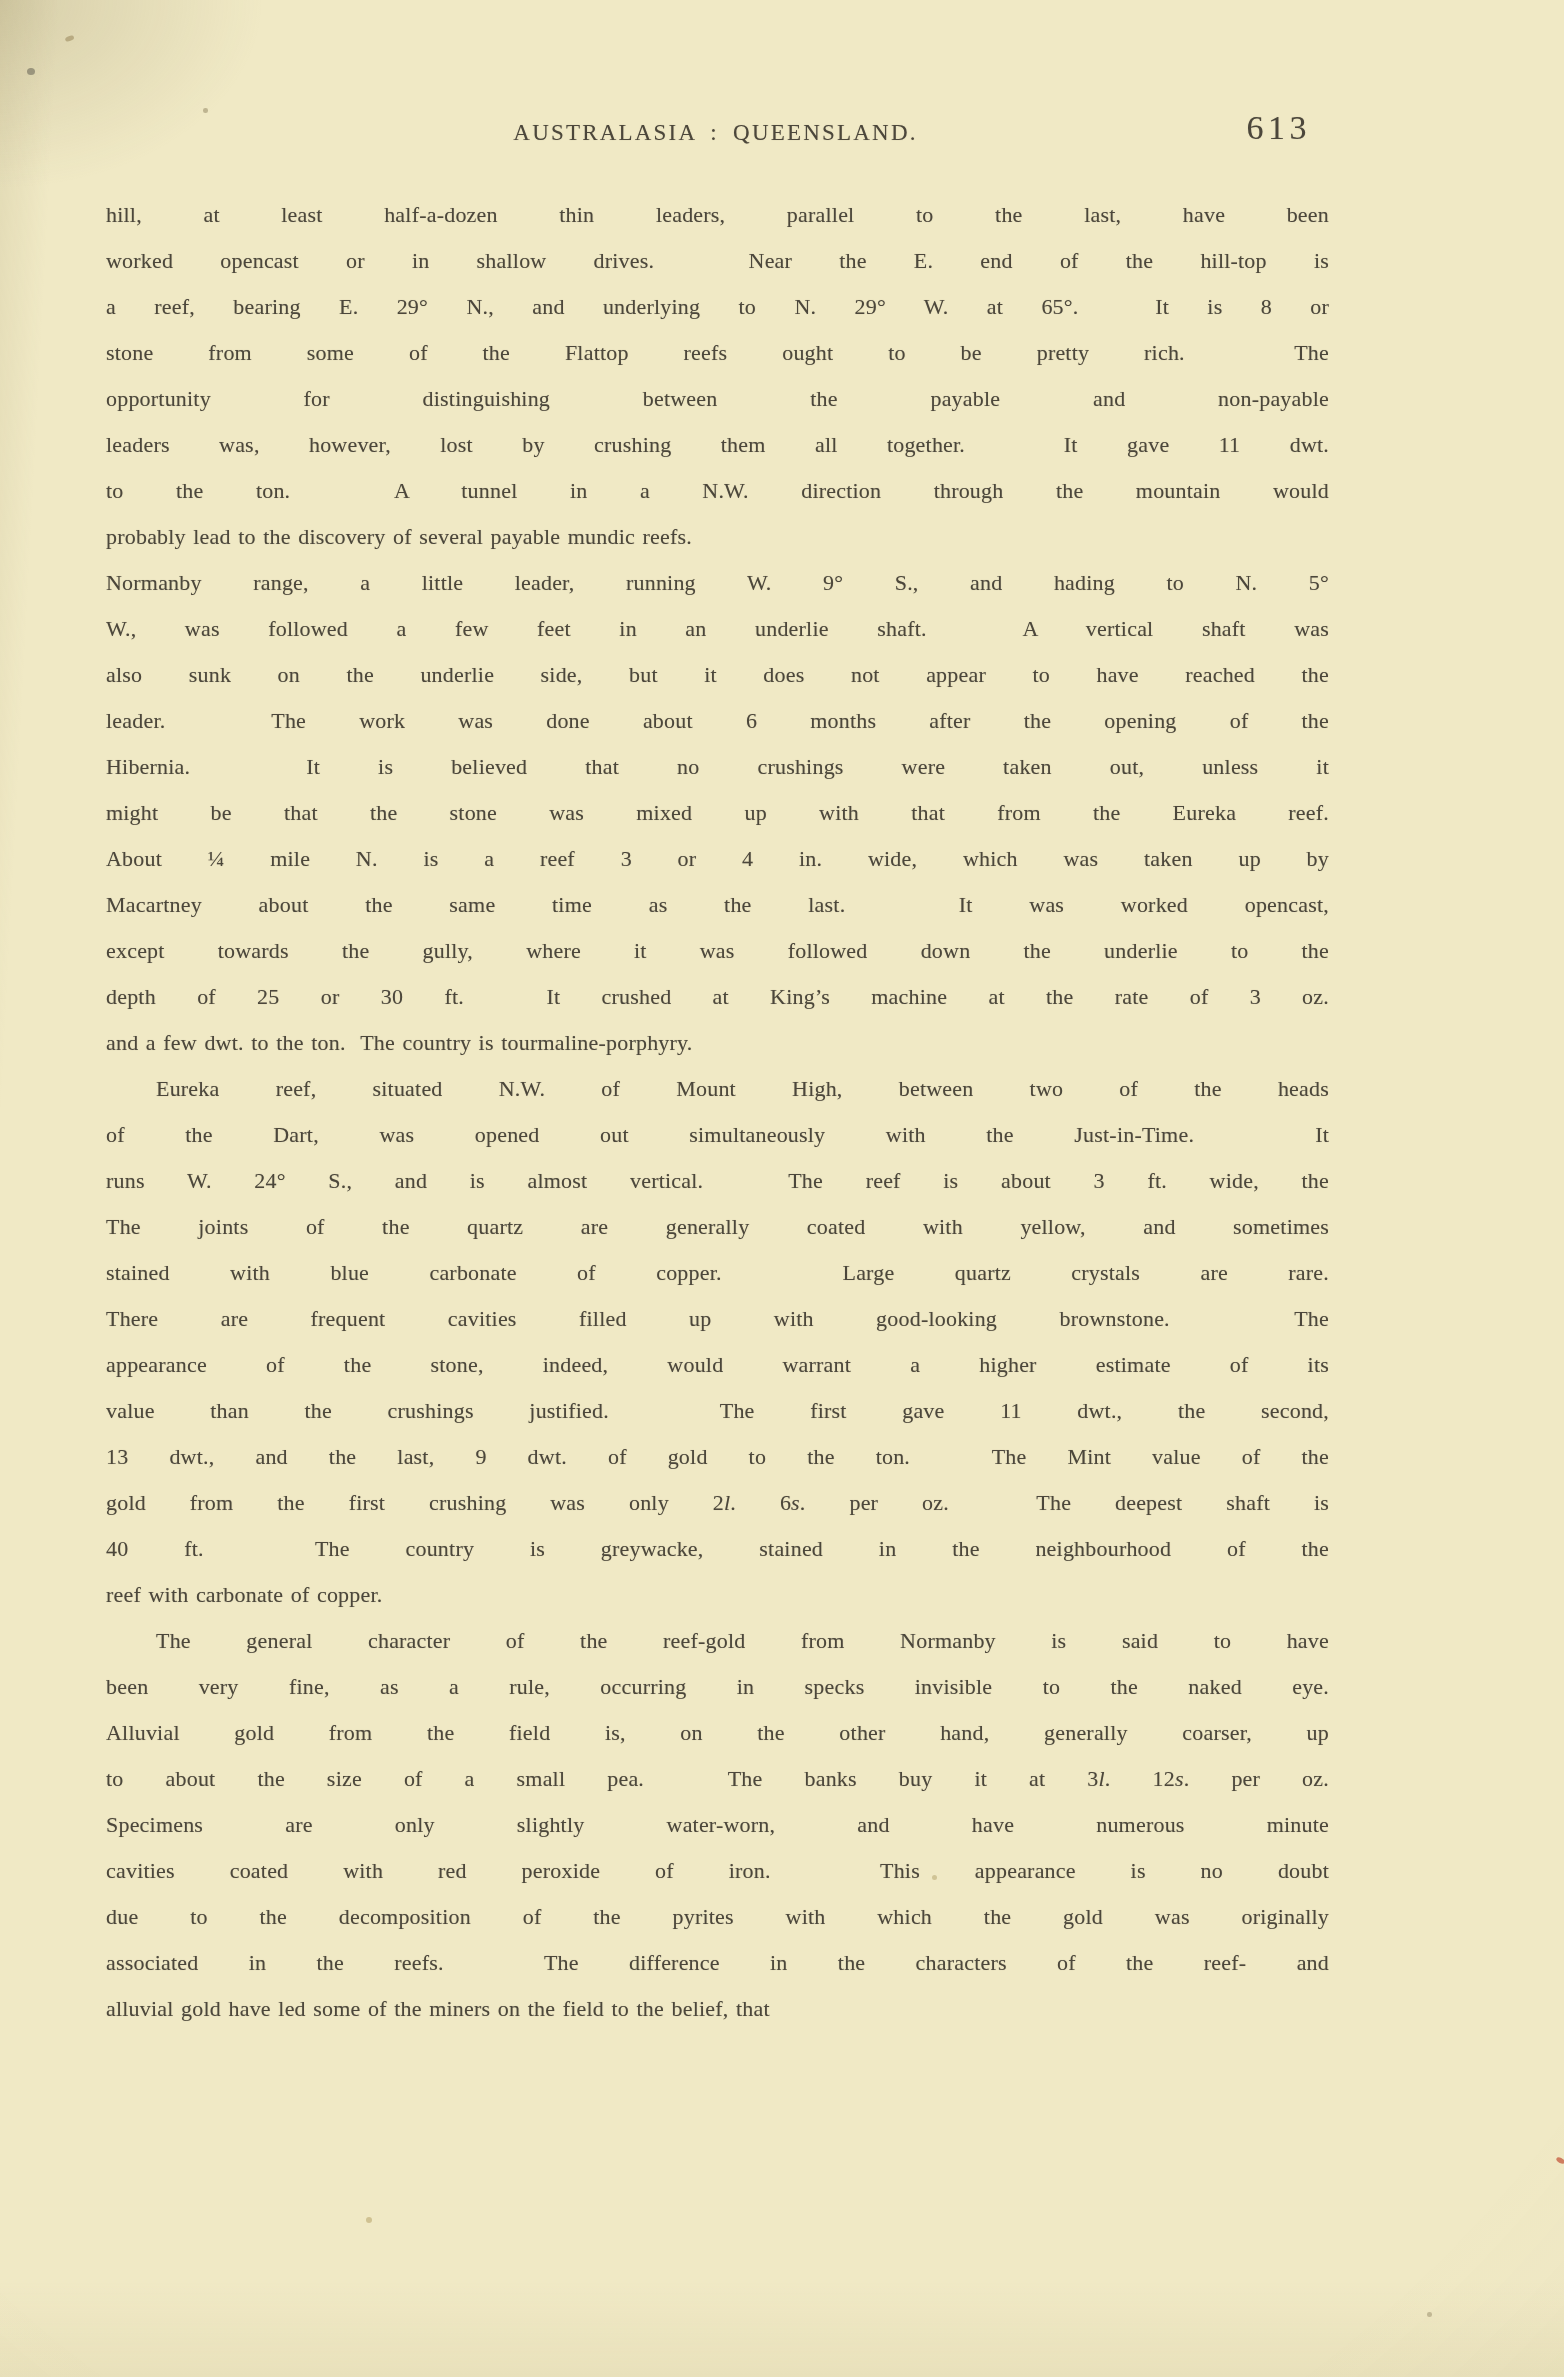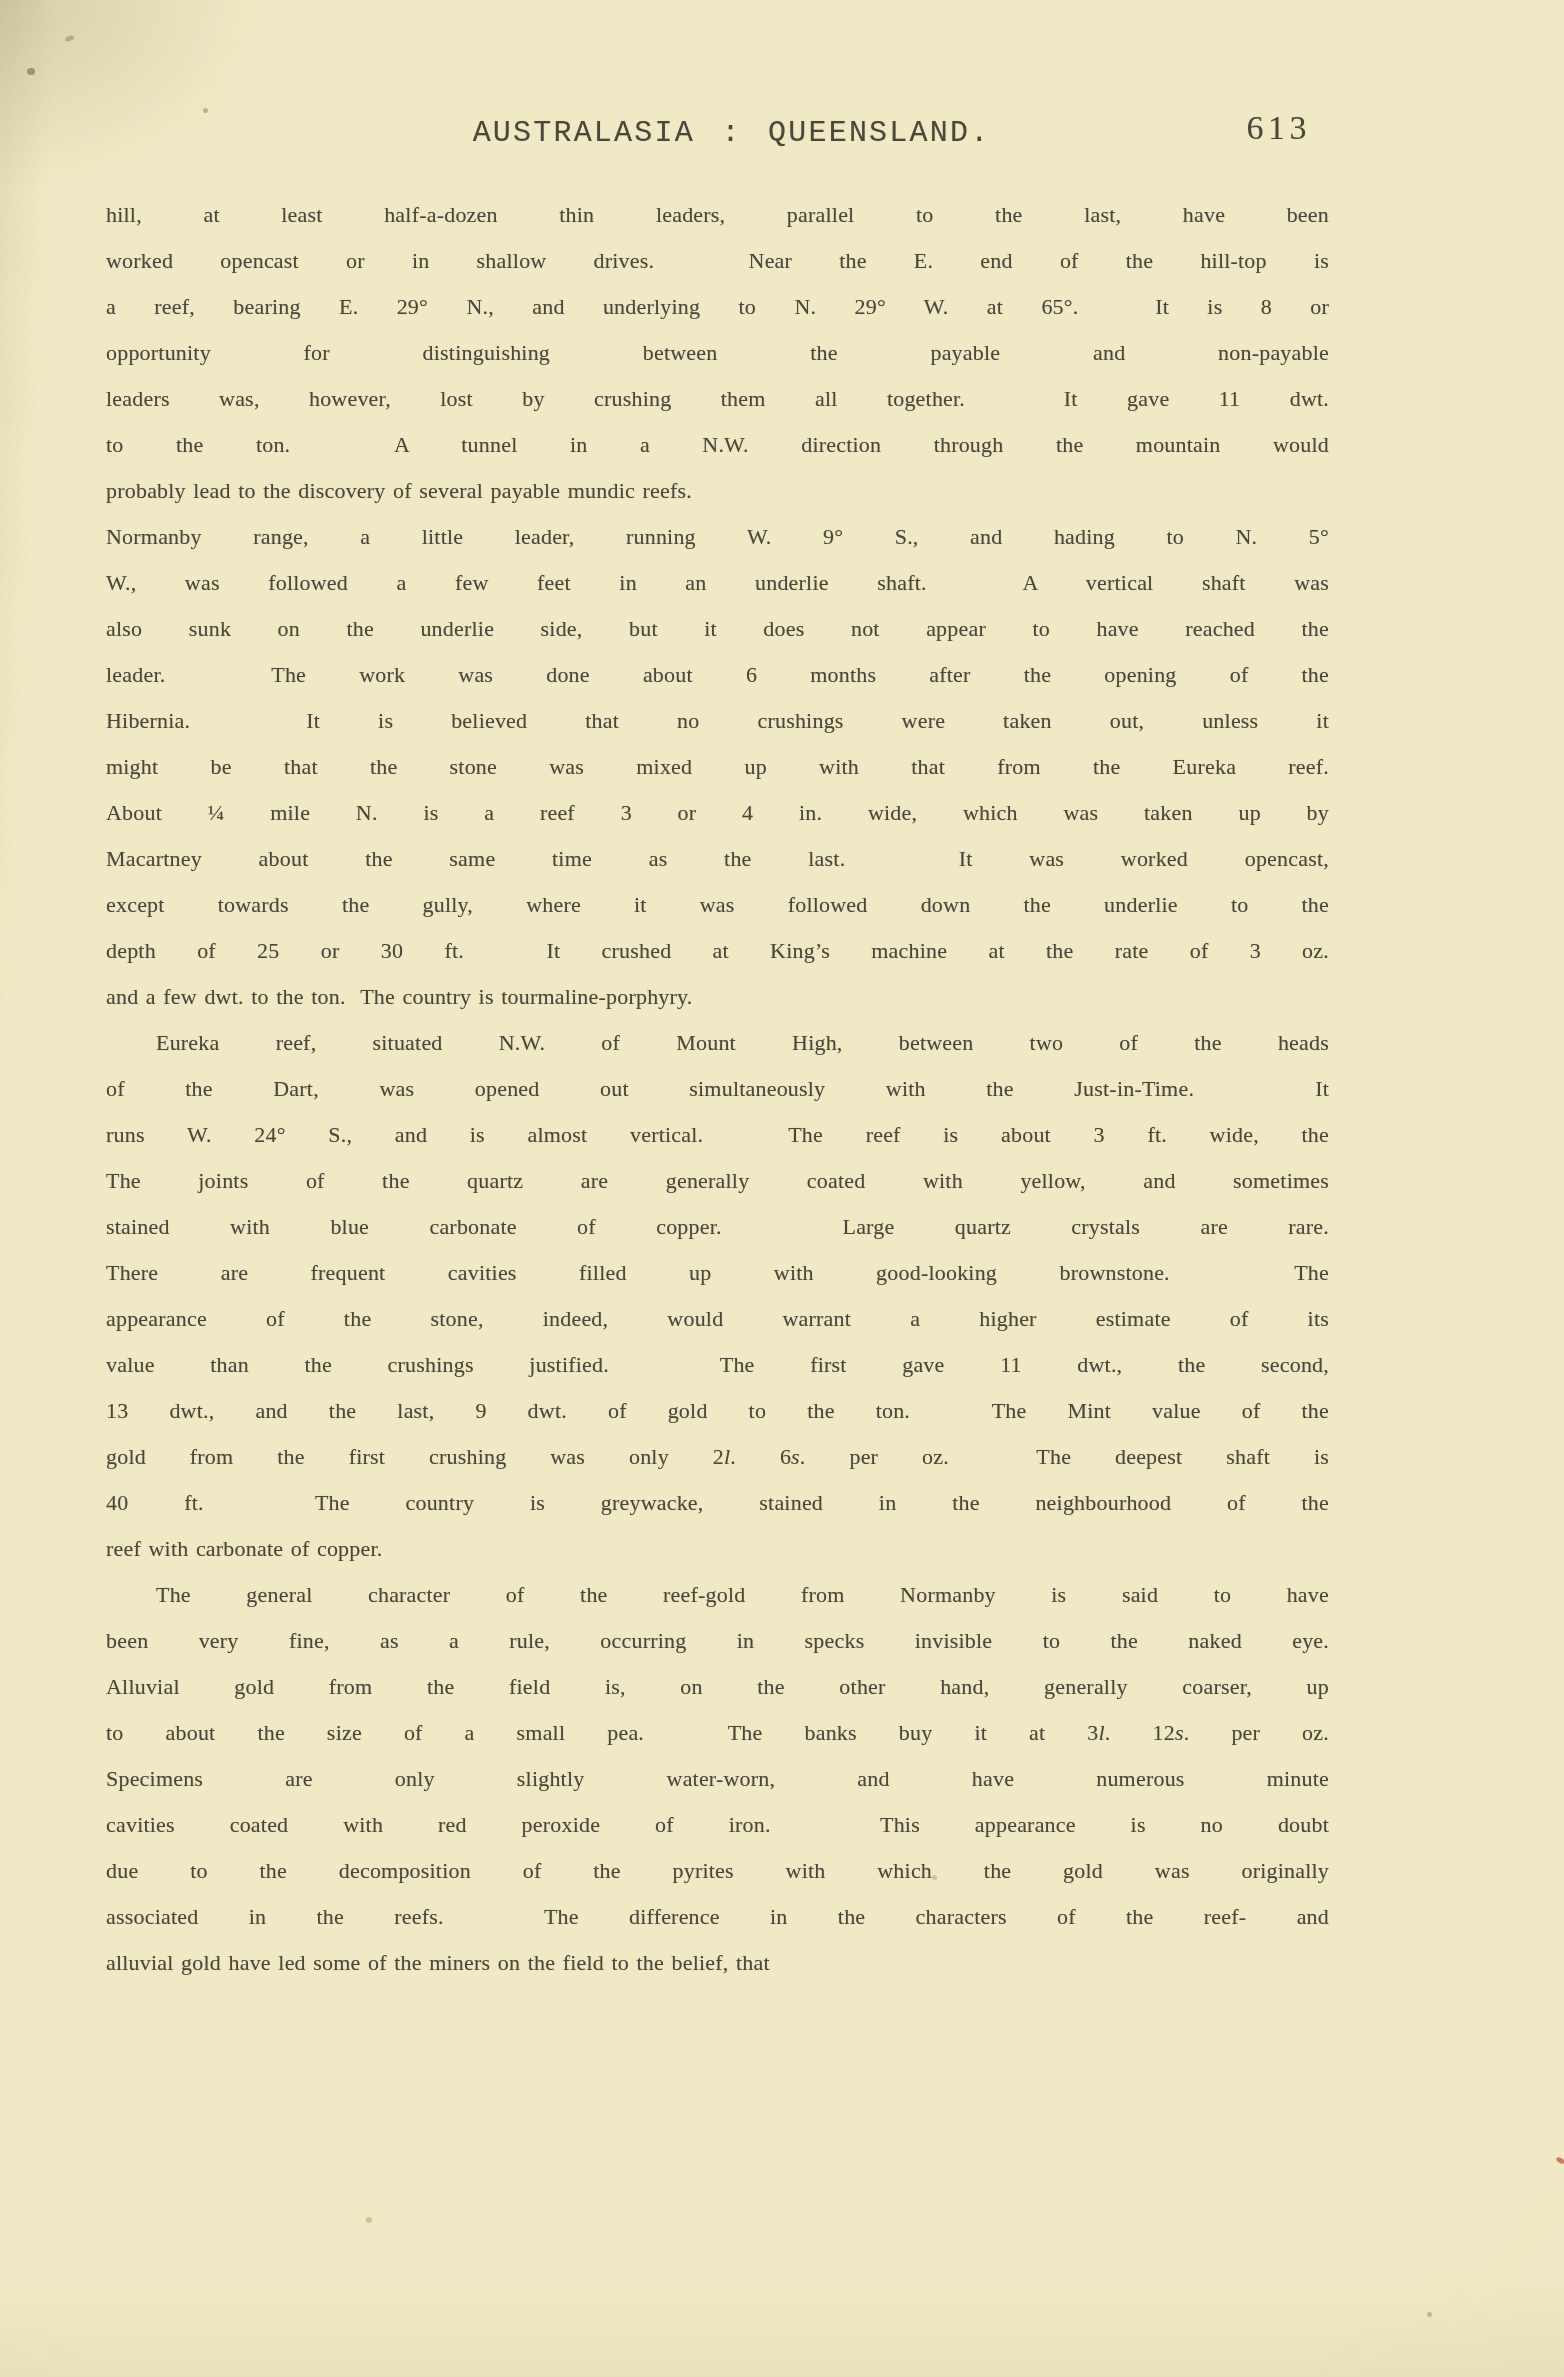--- a/index.html
+++ b/index.html
@@ -13,30 +13,29 @@
       linear-gradient(93deg, rgba(168,156,112,0.20) 0%, rgba(168,156,112,0) 3.5%),
       linear-gradient(0deg,  rgba(190,178,130,0.15) 0%, rgba(190,178,130,0) 4%),
       radial-gradient(ellipse 140% 120% at 45% 42%, rgba(0,0,0,0) 55%, rgba(170,155,105,0.15) 100%),
       var(--paper, #f0e9c5);
     font-family: "Liberation Serif", "DejaVu Serif", serif;
     color: var(--ink, #4c473b);
   }
 
   .running-head {
     position: absolute;
-    left: 120px;
+    left: 104px;
     width: 1223px;
     top: 117px;
     text-align: center;
-    font-size: 30px;
+    font-size: 23px;
     line-height: 32px;
     letter-spacing: 2.2px;
     word-spacing: 6.3px;
     text-shadow: 0 0 0.9px rgba(76,71,59,0.35);
-    font-family: Liberation Mono, monospace;
   }
 
   .folio {
     position: absolute;
     top: 106px;
     right: 254px;
     font-size: 34px;
     line-height: 43px;
     letter-spacing: 4.5px;
     text-shadow: 0 0 0.9px rgba(76,71,59,0.3);
@@ -80,20 +79,21 @@
 
 <div class="running-head">AUSTRALASIA : QUEENSLAND.</div>
 
 <div class="folio">613</div>
 
 <div class="page-text">
     <div class="para">
       <div class="line">hill, at least half-a-dozen thin leaders, parallel to the last, have been</div>
       <div class="line">worked opencast or in shallow drives.&nbsp; Near the E. end of the hill-top is</div>
       <div class="line">a reef, bearing E. 29° N., and underlying to N. 29° W. at 65°.&nbsp; It is 8 or</div>
+      <div class="line">stone from some of the Flattop reefs ought to be pretty rich.&nbsp; The</div>
       <div class="line">opportunity for distinguishing between the payable and non-payable</div>
       <div class="line">leaders was, however, lost by crushing them all together.&nbsp; It gave 11 dwt.</div>
       <div class="line">to the ton.&nbsp; A tunnel in a N.W. direction through the mountain would</div>
       <div class="line last">probably lead to the discovery of several payable mundic reefs.</div>
     </div>
     <div class="para">
       <div class="line">Normanby range, a little leader, running W. 9° S., and hading to N. 5°</div>
       <div class="line">W., was followed a few feet in an underlie shaft.&nbsp; A vertical shaft was</div>
       <div class="line">also sunk on the underlie side, but it does not appear to have reached the</div>
       <div class="line">leader.&nbsp; The work was done about 6 months after the opening of the</div>

